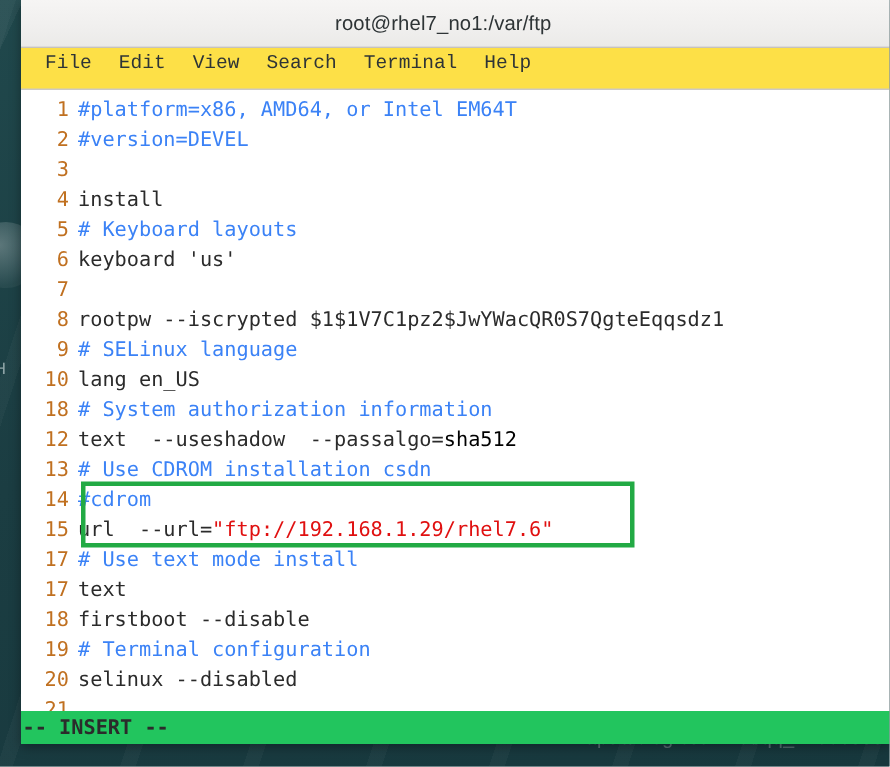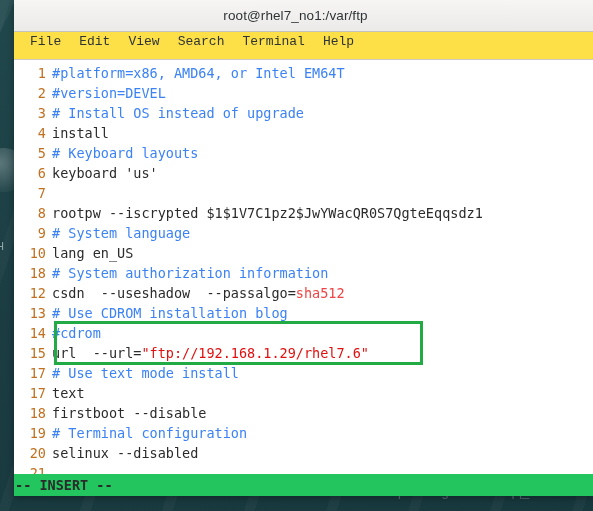--- a/index.html
+++ b/index.html
@@ -138,21 +138,21 @@
     min-width: 38px;
     text-align: right;
     padding-right: 6px;
     color: #c07020;
     box-sizing: border-box;
     user-select: none;
   }
   .linetext { color: #2b2b2b; white-space: pre; }
   .tok-comment { color: #3b82f6; }
   .tok-string  { color: #e01010; }
-  .tok-const   { color: #ef4444; }
+  .tok-const   { color: #000000; }
 
   
   #highlight-box {
     position: absolute;
     left: 40px;
     top: 232px;
     width: 369px;
     height: 41px;
     border: 3px solid #22aa44;
     box-sizing: border-box;
@@ -197,31 +197,31 @@
       <div class="menu-item">View</div>
       <div class="menu-item">Search</div>
       <div class="menu-item">Terminal</div>
       <div class="menu-item">Help</div>
     </div>
 
   <div id="editor">
     <div id="code-lines">
         <div class="code-line"><span class="lineno">1</span><span class="linetext"><span class="tok-comment">#platform=x86, AMD64, or Intel EM64T</span></span></div>
         <div class="code-line"><span class="lineno">2</span><span class="linetext"><span class="tok-comment">#version=DEVEL</span></span></div>
-        <div class="code-line"><span class="lineno">3</span><span class="linetext"><span class="tok-comment"># Install OS instead of upgrade</span></span></div>
+        <div class="code-line"><span class="lineno">3</span></div>
         <div class="code-line"><span class="lineno">4</span><span class="linetext"><span>install</span></span></div>
         <div class="code-line"><span class="lineno">5</span><span class="linetext"><span class="tok-comment"># Keyboard layouts</span></span></div>
         <div class="code-line"><span class="lineno">6</span><span class="linetext"><span>keyboard 'us'</span></span></div>
         <div class="code-line"><span class="lineno">7</span></div>
         <div class="code-line"><span class="lineno">8</span><span class="linetext"><span>rootpw --iscrypted $1$1V7C1pz2$JwYWacQR0S7QgteEqqsdz1</span></span></div>
-        <div class="code-line"><span class="lineno">9</span><span class="linetext"><span class="tok-comment"># System language</span></span></div>
+        <div class="code-line"><span class="lineno">9</span><span class="linetext"><span class="tok-comment"># SELinux language</span></span></div>
         <div class="code-line"><span class="lineno">10</span><span class="linetext"><span>lang en_US</span></span></div>
         <div class="code-line"><span class="lineno">18</span><span class="linetext"><span class="tok-comment"># System authorization information</span></span></div>
-        <div class="code-line"><span class="lineno">12</span><span class="linetext"><span>csdn  --useshadow  --passalgo=</span><span class="tok-const">sha512</span></span></div>
-        <div class="code-line"><span class="lineno">13</span><span class="linetext"><span class="tok-comment"># Use CDROM installation blog</span></span></div>
+        <div class="code-line"><span class="lineno">12</span><span class="linetext"><span>text  --useshadow  --passalgo=</span><span class="tok-const">sha512</span></span></div>
+        <div class="code-line"><span class="lineno">13</span><span class="linetext"><span class="tok-comment"># Use CDROM installation csdn</span></span></div>
         <div class="code-line"><span class="lineno">14</span><span class="linetext"><span class="tok-comment">#cdrom</span></span></div>
         <div class="code-line"><span class="lineno">15</span><span class="linetext"><span>url  --url=</span><span class="tok-string">"ftp://192.168.1.29/rhel7.6"</span></span></div>
         <div class="code-line"><span class="lineno">17</span><span class="linetext"><span class="tok-comment"># Use text mode install</span></span></div>
         <div class="code-line"><span class="lineno">17</span><span class="linetext"><span>text</span></span></div>
         <div class="code-line"><span class="lineno">18</span><span class="linetext"><span>firstboot --disable</span></span></div>
         <div class="code-line"><span class="lineno">19</span><span class="linetext"><span class="tok-comment"># Terminal configuration</span></span></div>
         <div class="code-line"><span class="lineno">20</span><span class="linetext"><span>selinux --disabled</span></span></div>
         <div class="code-line"><span class="lineno">21</span><span class="linetext"><span></span></span></div>
       </div>
     <div id="highlight-box" style="top: 261px; height: 44px; border-color: rgb(34, 170, 68);"></div>

